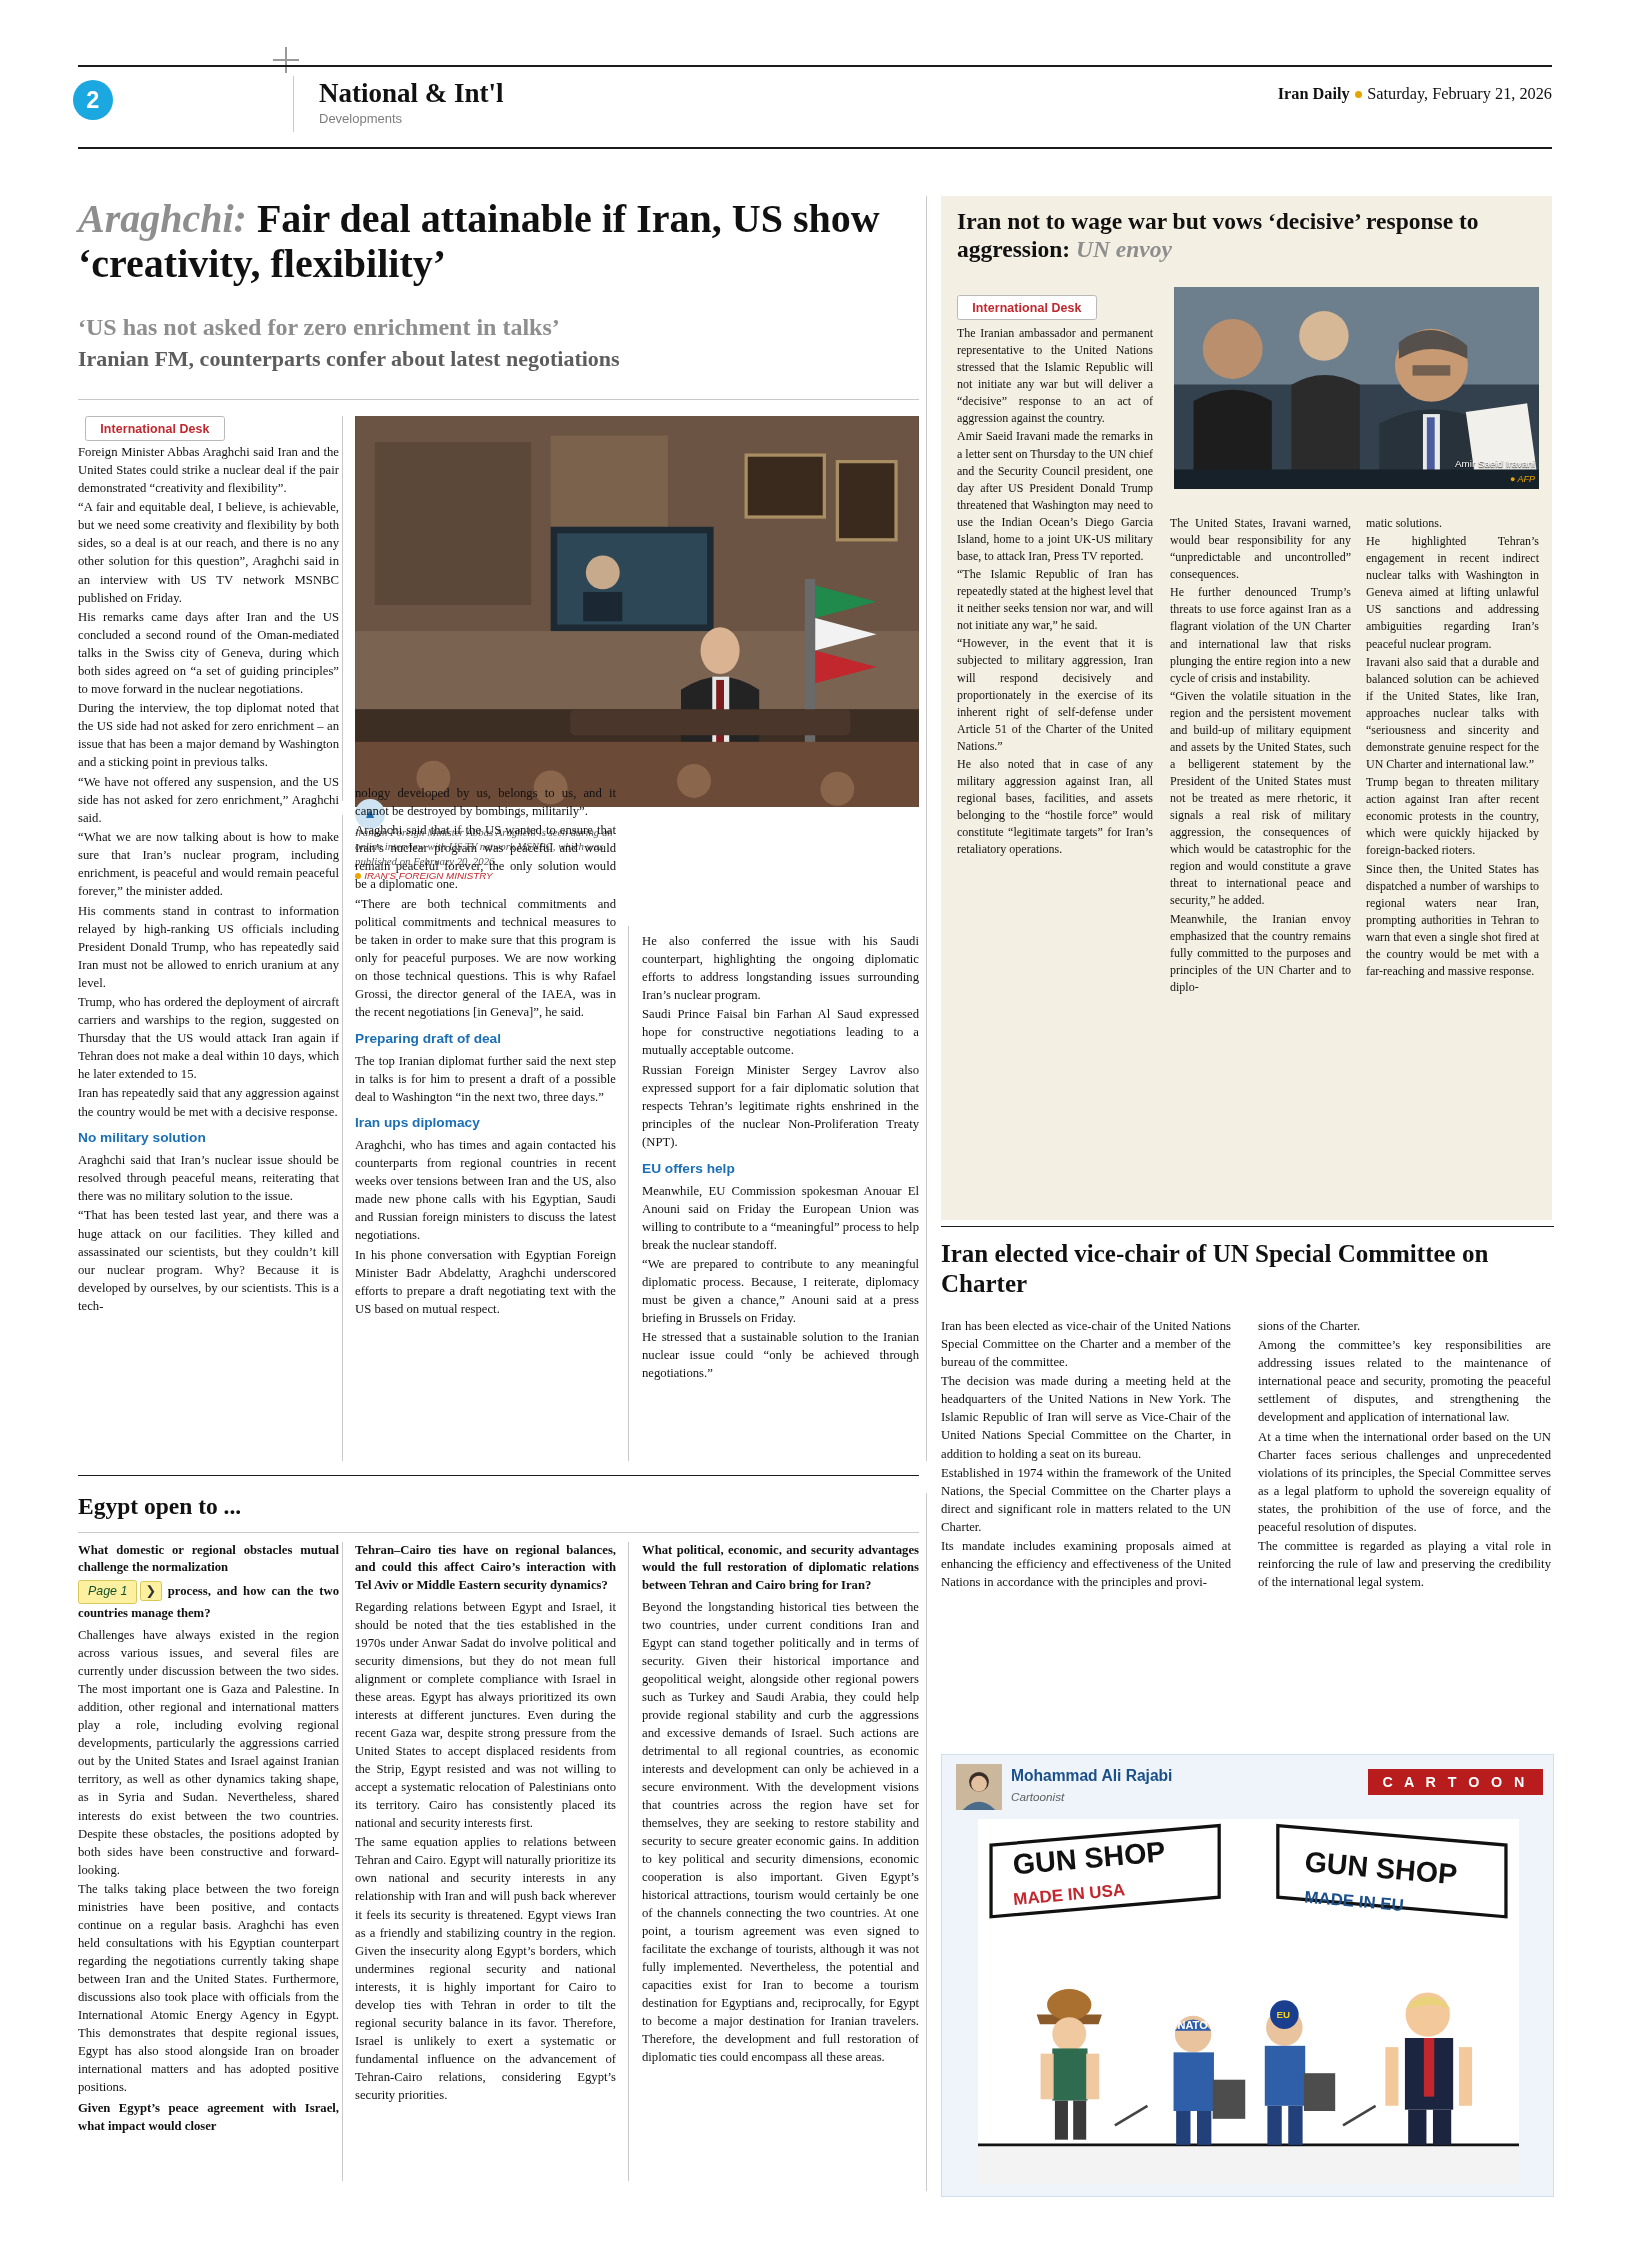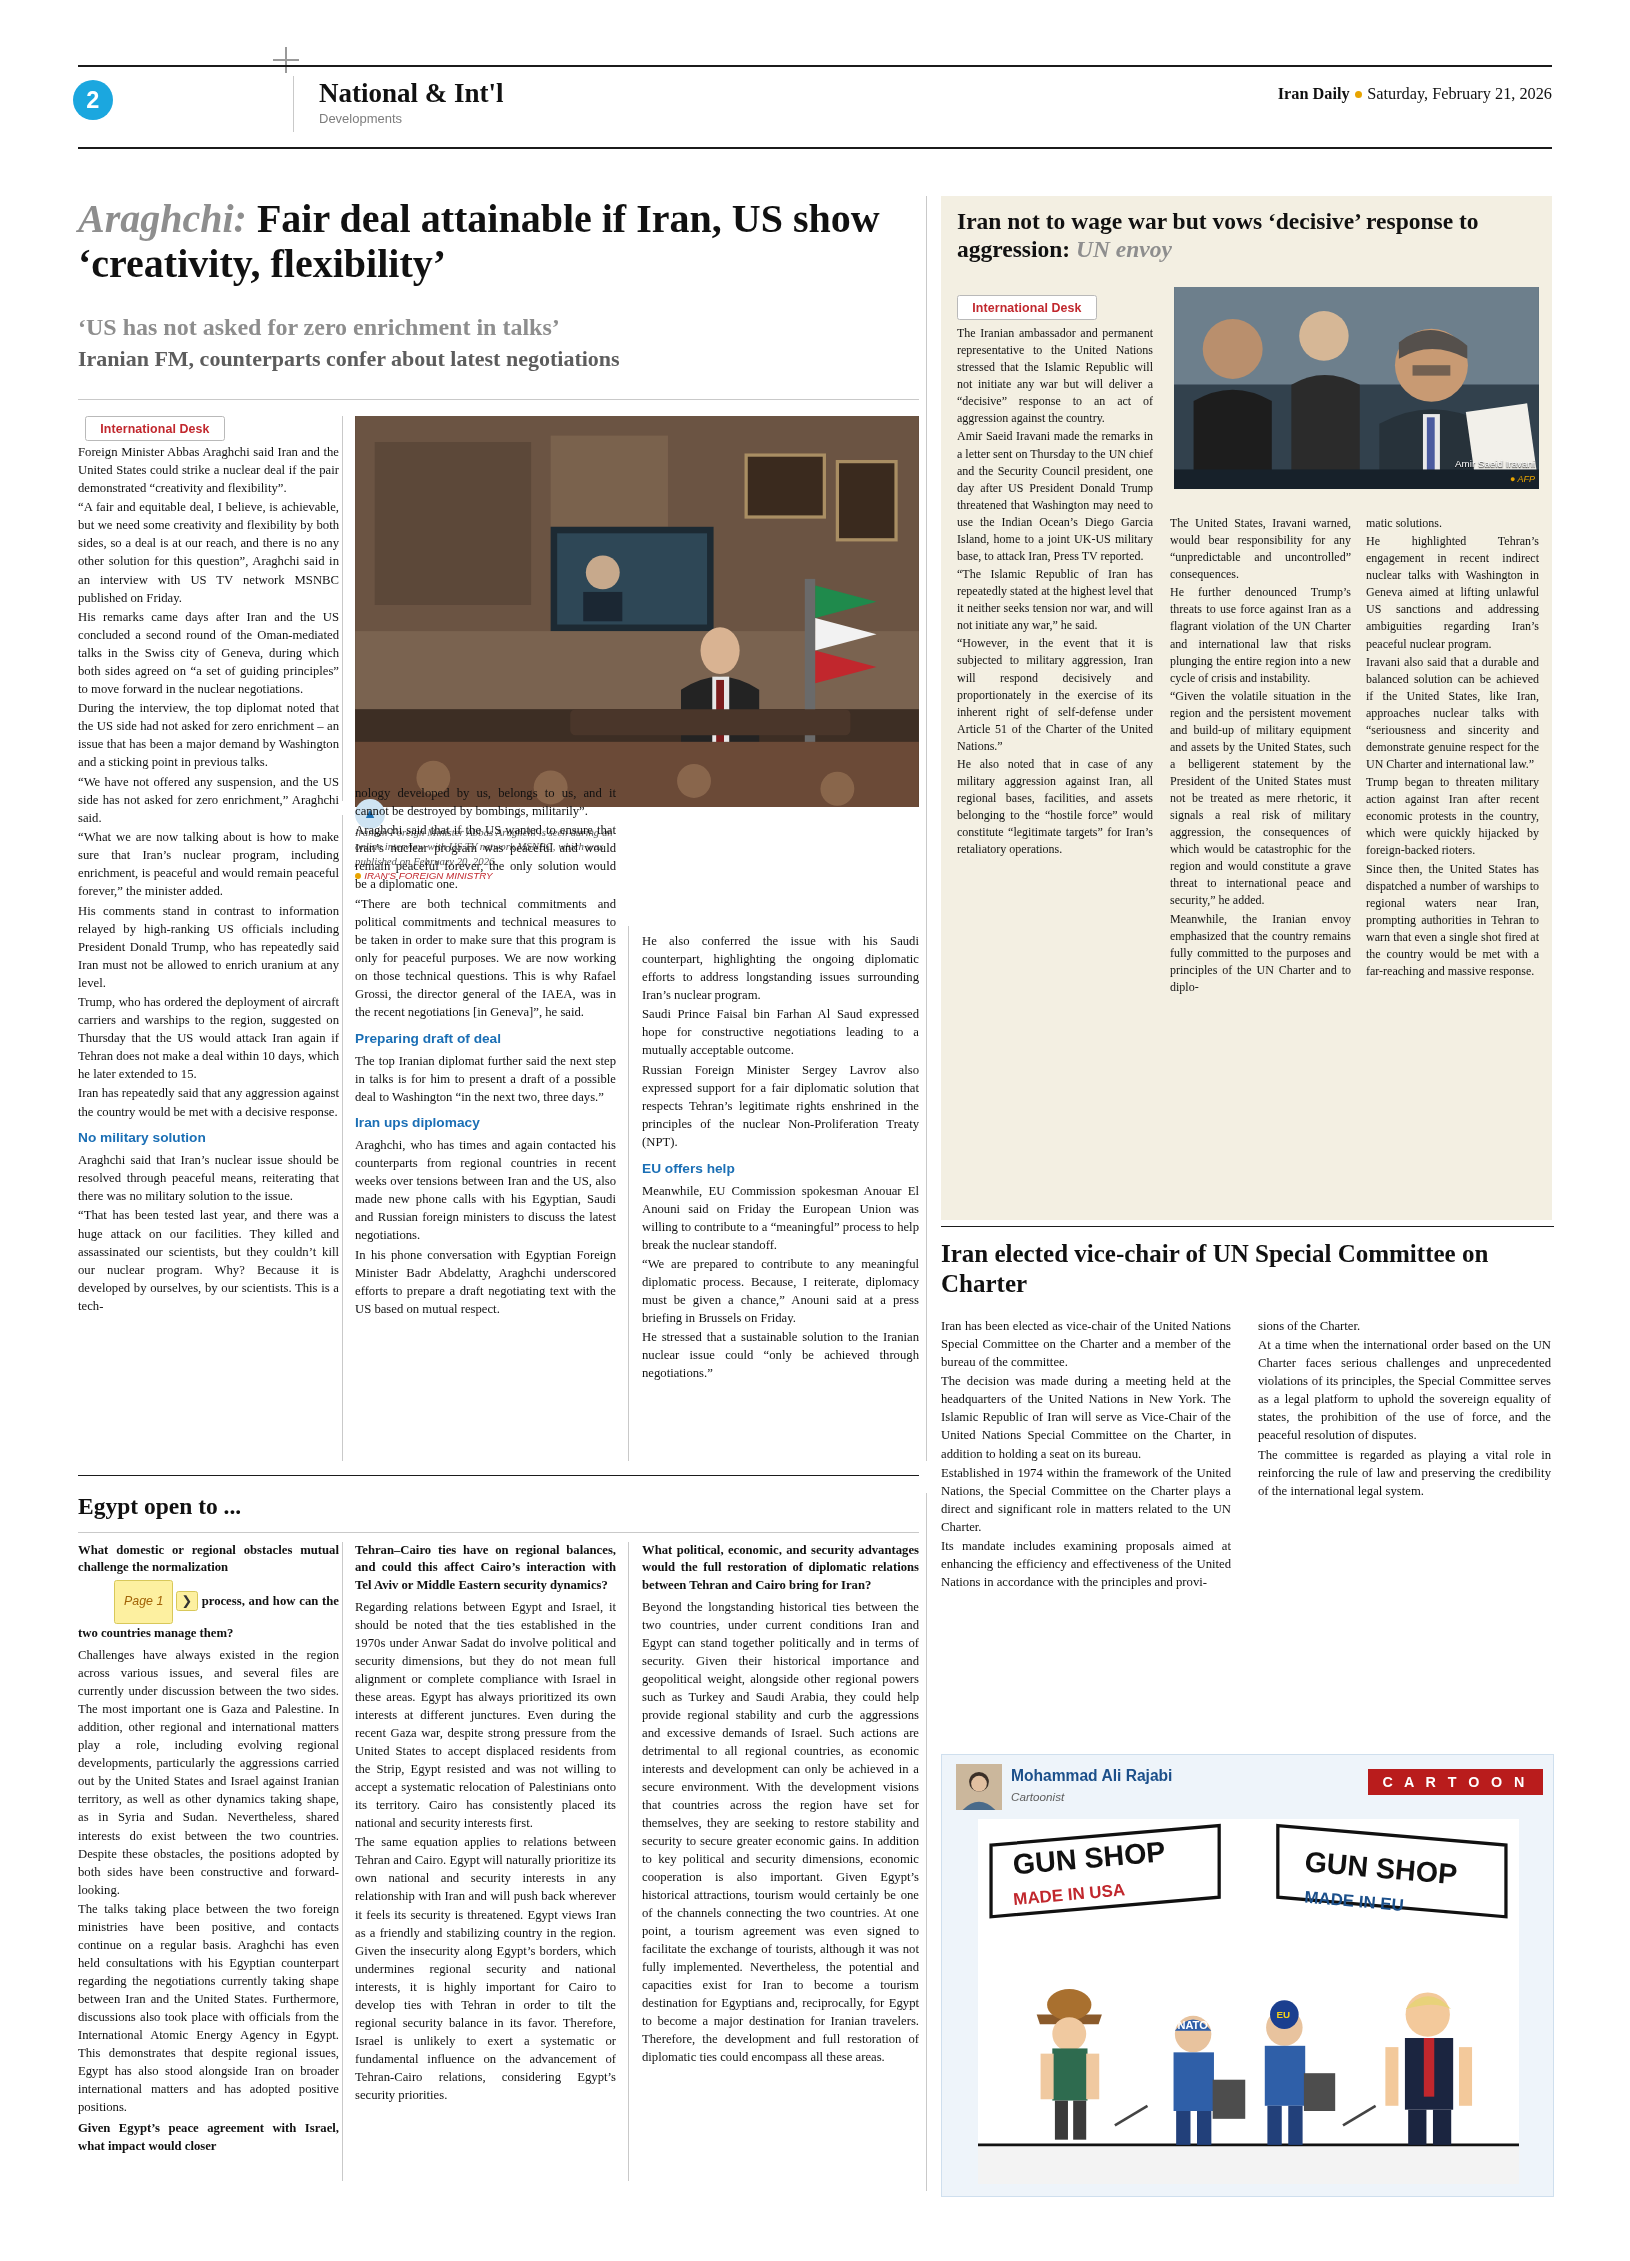--- a/index.html
+++ b/index.html
@@ -125,21 +125,21 @@
 
   
   .egypt-head {
     position:absolute; left:78px; top:1493px; width:391px;
     font-size:23.5px; font-weight:bold;
   }
   .q-bold { font-weight:bold; font-size:12.7px; line-height:1.36; }
   .page1-badge {
     display:inline-block; background:#fdf0a0; border:0.7px solid #d8c85a; border-radius:2.6px;
     font-family:"Liberation Sans", sans-serif; font-style:italic; font-size:12.4px;
-    padding:12px 9px; color:#a16207;margin-left:36px;
+    padding:2px 9px; color:#14532d;
   }
   .page1-arrow {
     display:inline-block; width:22px; height:19.6px; background:#fdf0a0; border:0.7px solid #d8c85a;
     border-radius:2.6px; text-align:center; line-height:18px; margin-left:2.6px; color:#333;
   }
 
   
   .cartoon-box {
     position:absolute; left:941px; top:1754px; width:613px; height:443px;
     background:#eef4fa; border:0.7px solid #cfdfee;
@@ -343,20 +343,21 @@
   <div class="hrule-dark" style="left:941px; top:1226px; width:613px;"></div>
   <div class="vc-head">Iran elected vice-chair of UN Special Committee on Charter</div>
   <div class="col" id="vc-col1" style="left:941px; top:1317px; width:290px;">
       <p>Iran has been elected as vice-chair of the United Nations Special Committee on the Charter and a member of the bureau of the committee.</p>
       <p>The decision was made during a meeting held at the headquarters of the United Nations in New York. The Islamic Republic of Iran will serve as Vice-Chair of the United Nations Special Committee on the Charter, in addition to holding a seat on its bureau.</p>
       <p>Established in 1974 within the framework of the United Nations, the Special Committee on the Charter plays a direct and significant role in matters related to the UN Charter.</p>
       <p>Its mandate includes examining proposals aimed at enhancing the efficiency and effectiveness of the United Nations in accordance with the principles and provi-</p>
     </div>
   <div class="col" id="vc-col2" style="left:1258px; top:1317px; width:293px;">
       <p>sions of the Charter.</p>
+      <p>Among the committee’s key responsibilities are addressing issues related to the maintenance of international peace and security, promoting the peaceful settlement of disputes, and strengthening the development and application of international law.</p>
       <p>At a time when the international order based on the UN Charter faces serious challenges and unprecedented violations of its principles, the Special Committee serves as a legal platform to uphold the sovereign equality of states, the prohibition of the use of force, and the peaceful resolution of disputes.</p>
       <p>The committee is regarded as playing a vital role in reinforcing the rule of law and preserving the credibility of the international legal system.</p>
     </div>
 
   <div class="hrule-dark" style="left:78px; top:1475px; width:841px;"></div>
   <div class="egypt-head">Egypt open to ...</div>
   <div class="hrule" style="left:78px; top:1532px; width:841px;"></div>
 
   <div class="col" id="eg-col1" style="left:78px; top:1542px; width:261px;">
     <div class="q-bold">What domestic or regional obstacles mutual challenge the normalization</div>

